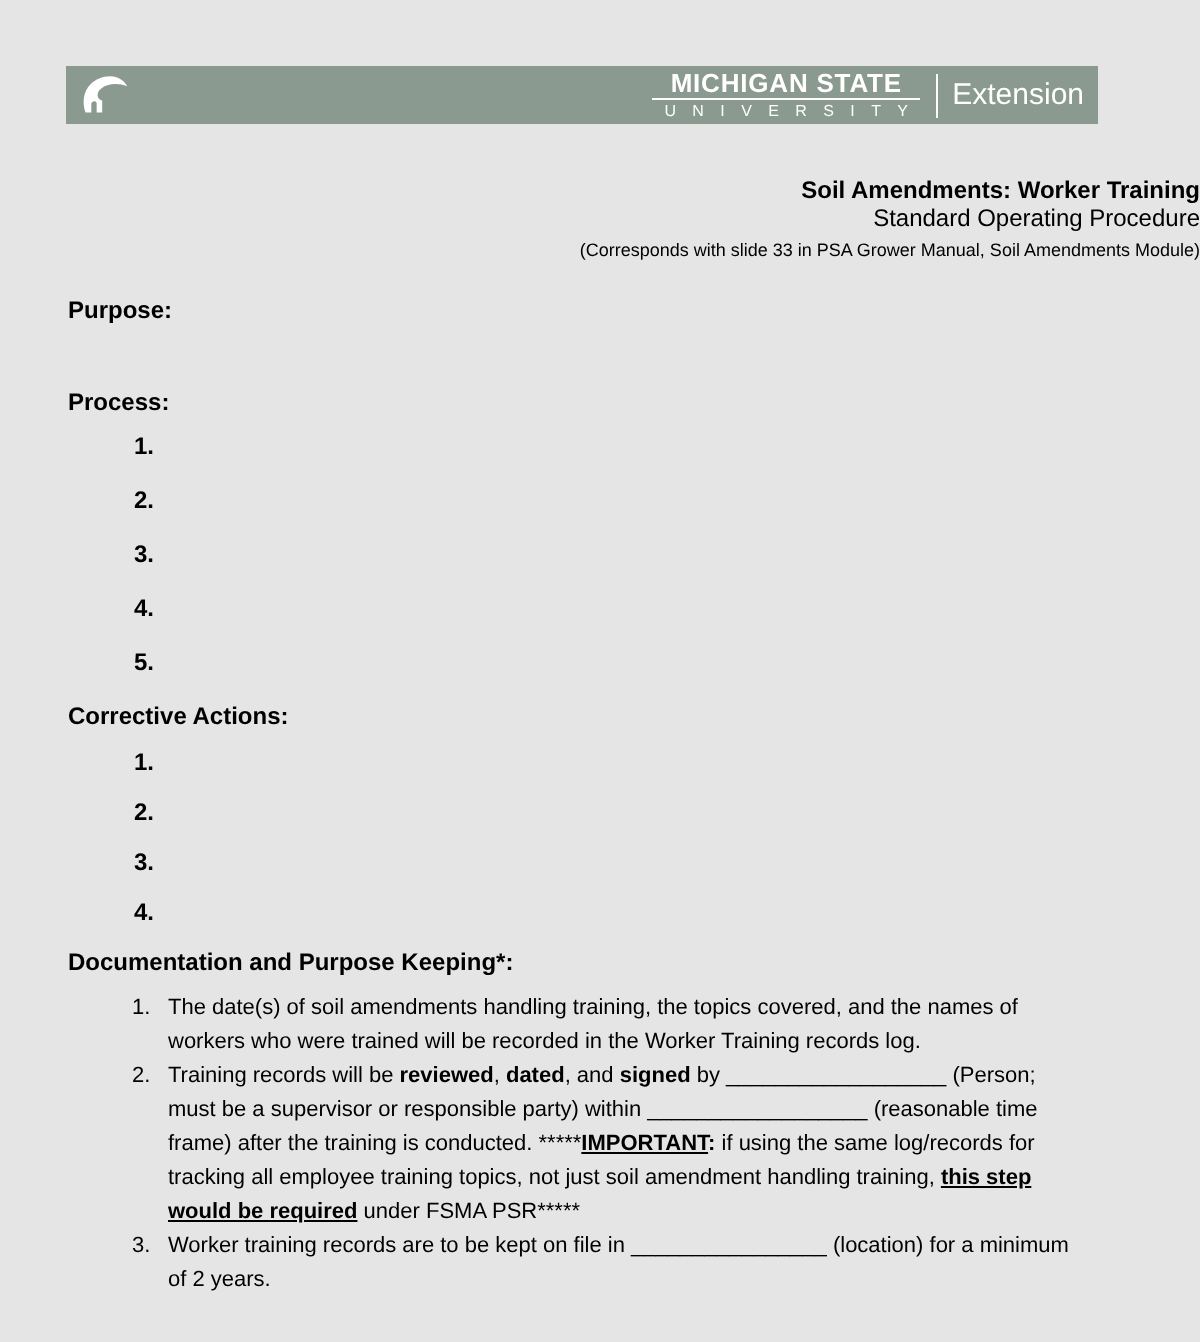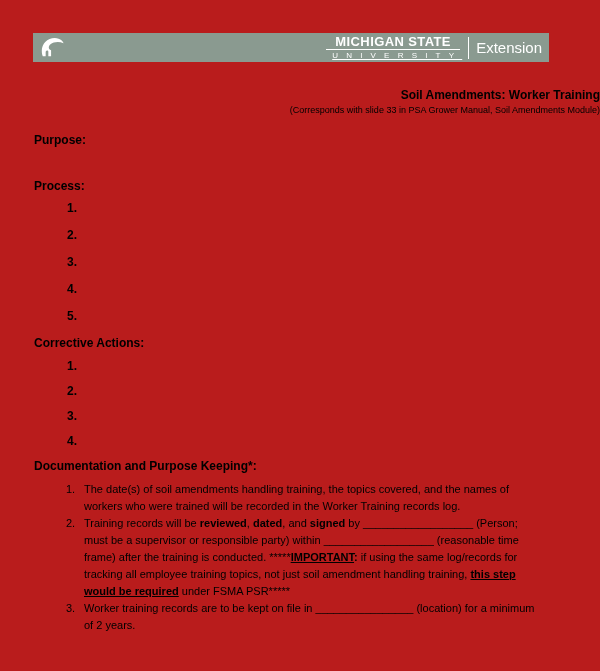--- a/index.html
+++ b/index.html
@@ -1,20 +1,20 @@
 <!DOCTYPE html>
 <html><head>
 <meta charset="utf-8">
 <style>
   html, body { margin: 0; padding: 0; background: #ffffff; }
   .page {
     position: relative;
     width: 600px;
     height: 671px;
-    background: #b91c1c;
+    background: #e5e5e5;
     font-family: "Liberation Sans", sans-serif;
     color: #000000;
     overflow: hidden;
     box-sizing: border-box;
     padding-top: 33px;
   }
 
   
   .banner {
     margin-left: 33px;
@@ -41,21 +41,20 @@
     padding-bottom: 1px;
     line-height: 12px;
   }
   .wm-bottom {
     font-size: 8px;
     letter-spacing: 8.2px;
     margin-right: -8.2px;
     white-space: nowrap;
     margin-top: 2px;
     line-height: 8px;
-    text-decoration: underline;
   }
   .divider {
     width: 1px; height: 22px;
     background: #ffffff;
     margin: 0 7px 0 8px;
   }
   .extension { color: #ffffff; font-size: 15px; line-height: 15px; padding-right: 2px; }
 
   
   .title-block { margin-top: 26px; text-align: right; }
@@ -108,20 +107,21 @@
         <div class="wm-top">MICHIGAN STATE</div>
         <div class="wm-bottom">UNIVERSITY</div>
       </div>
       <div class="divider"></div>
       <div class="extension">Extension</div>
     </div>
   </header>
 
   <div class="title-block">
     <div class="doc-title">Soil Amendments: Worker Training</div>
+    <div class="doc-subtitle">Standard Operating Procedure</div>
     <div class="doc-note">(Corresponds with slide 33 in PSA Grower Manual, Soil Amendments Module)</div>
   </div>
 
   <main class="content">
 
     <h2 class="sec-heading h-purpose">Purpose:</h2>
 
     <h2 class="sec-heading h-process">Process:</h2>
     <ul class="blank-list process">
       <li>1.</li>

